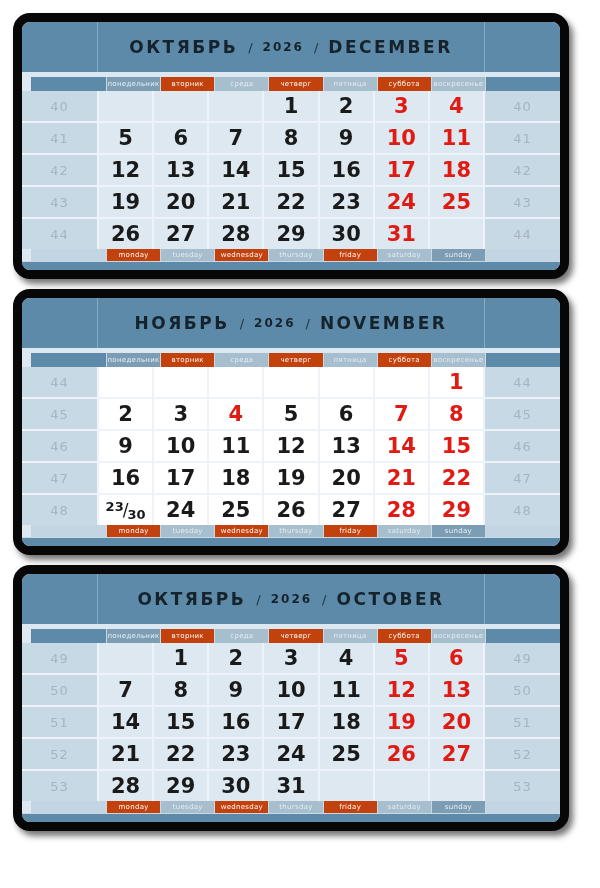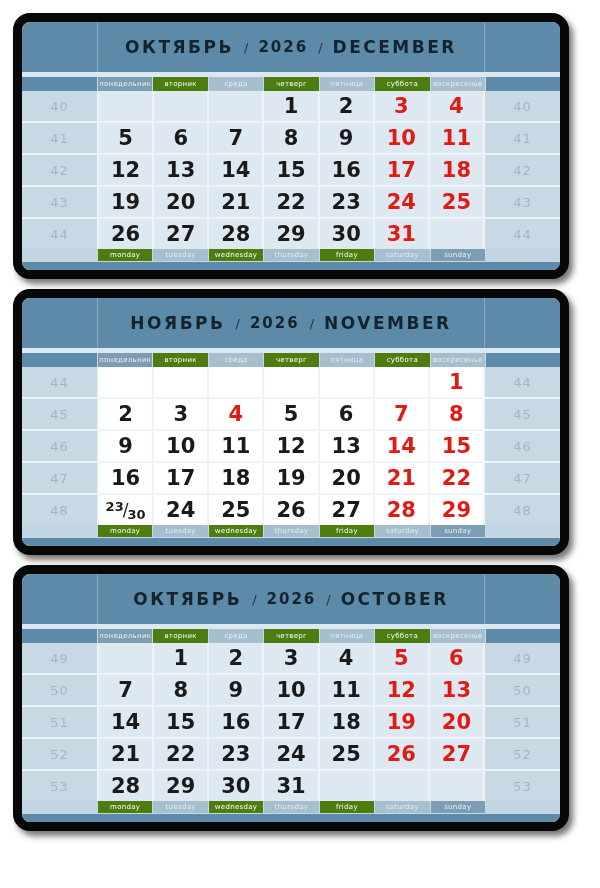--- a/index.html
+++ b/index.html
@@ -28,36 +28,36 @@
     content:""; position:absolute; top:0; bottom:0; width:1px;
     background:rgba(255,255,255,0.28);
   }
   .mheader::before { left:75px; }
   .mheader::after  { right:75px; }
   .mtitle {
     display:flex; align-items:center; color:#15232D;
     font-weight:bold; font-size:17px; letter-spacing:2.5px;
   }
   .mtitle .slash { font-weight:normal; font-size:13px; margin:0 10px; color:#1E313E; letter-spacing:0; }
-  .mtitle .t-year { font-size:15px; letter-spacing:2px; }
+  .mtitle .t-year { font-size:12px; letter-spacing:2px; }
 
   .strip { flex:0 0 5px; background:#DCE8F1; }
 
   
-  .names { flex:0 0 14px; display:flex; }
+  .names { flex:0 0 14px; display:flex;padding-left:9px; }
   .names.en { flex:0 0 12px; }
   .names .side { flex:0 0 75px; background:#5E8AA9; }
   .names.en .side { background:#C3D5E2; }
   .names .side.right { border-left:1px solid #C9D9E4; }
   .names .cell {
     flex:1 1 0; display:flex; align-items:center; justify-content:center;
     font-size:7px; letter-spacing:0.3px; border-left:1px solid #C9D9E4;
     white-space:nowrap; overflow:hidden;
   }
-  .sh-dark  { background:#4d7c0f; color:#FFFFFF; }
+  .sh-dark  { background:#c2410c; color:#FFFFFF; }
   .sh-mid   { background:#7C9DB4; color:#E8F1F6; }
   .sh-light { background:#A6BECD; color:#E4EDF3; }
 
   
   .grid {
     flex:1 1 auto; display:grid;
     grid-template-columns:75px repeat(7,1fr) 75px;
     grid-auto-rows:1fr; gap:2px; background:#EDF3F8;border-radius:18px;
   }
   .wk {

